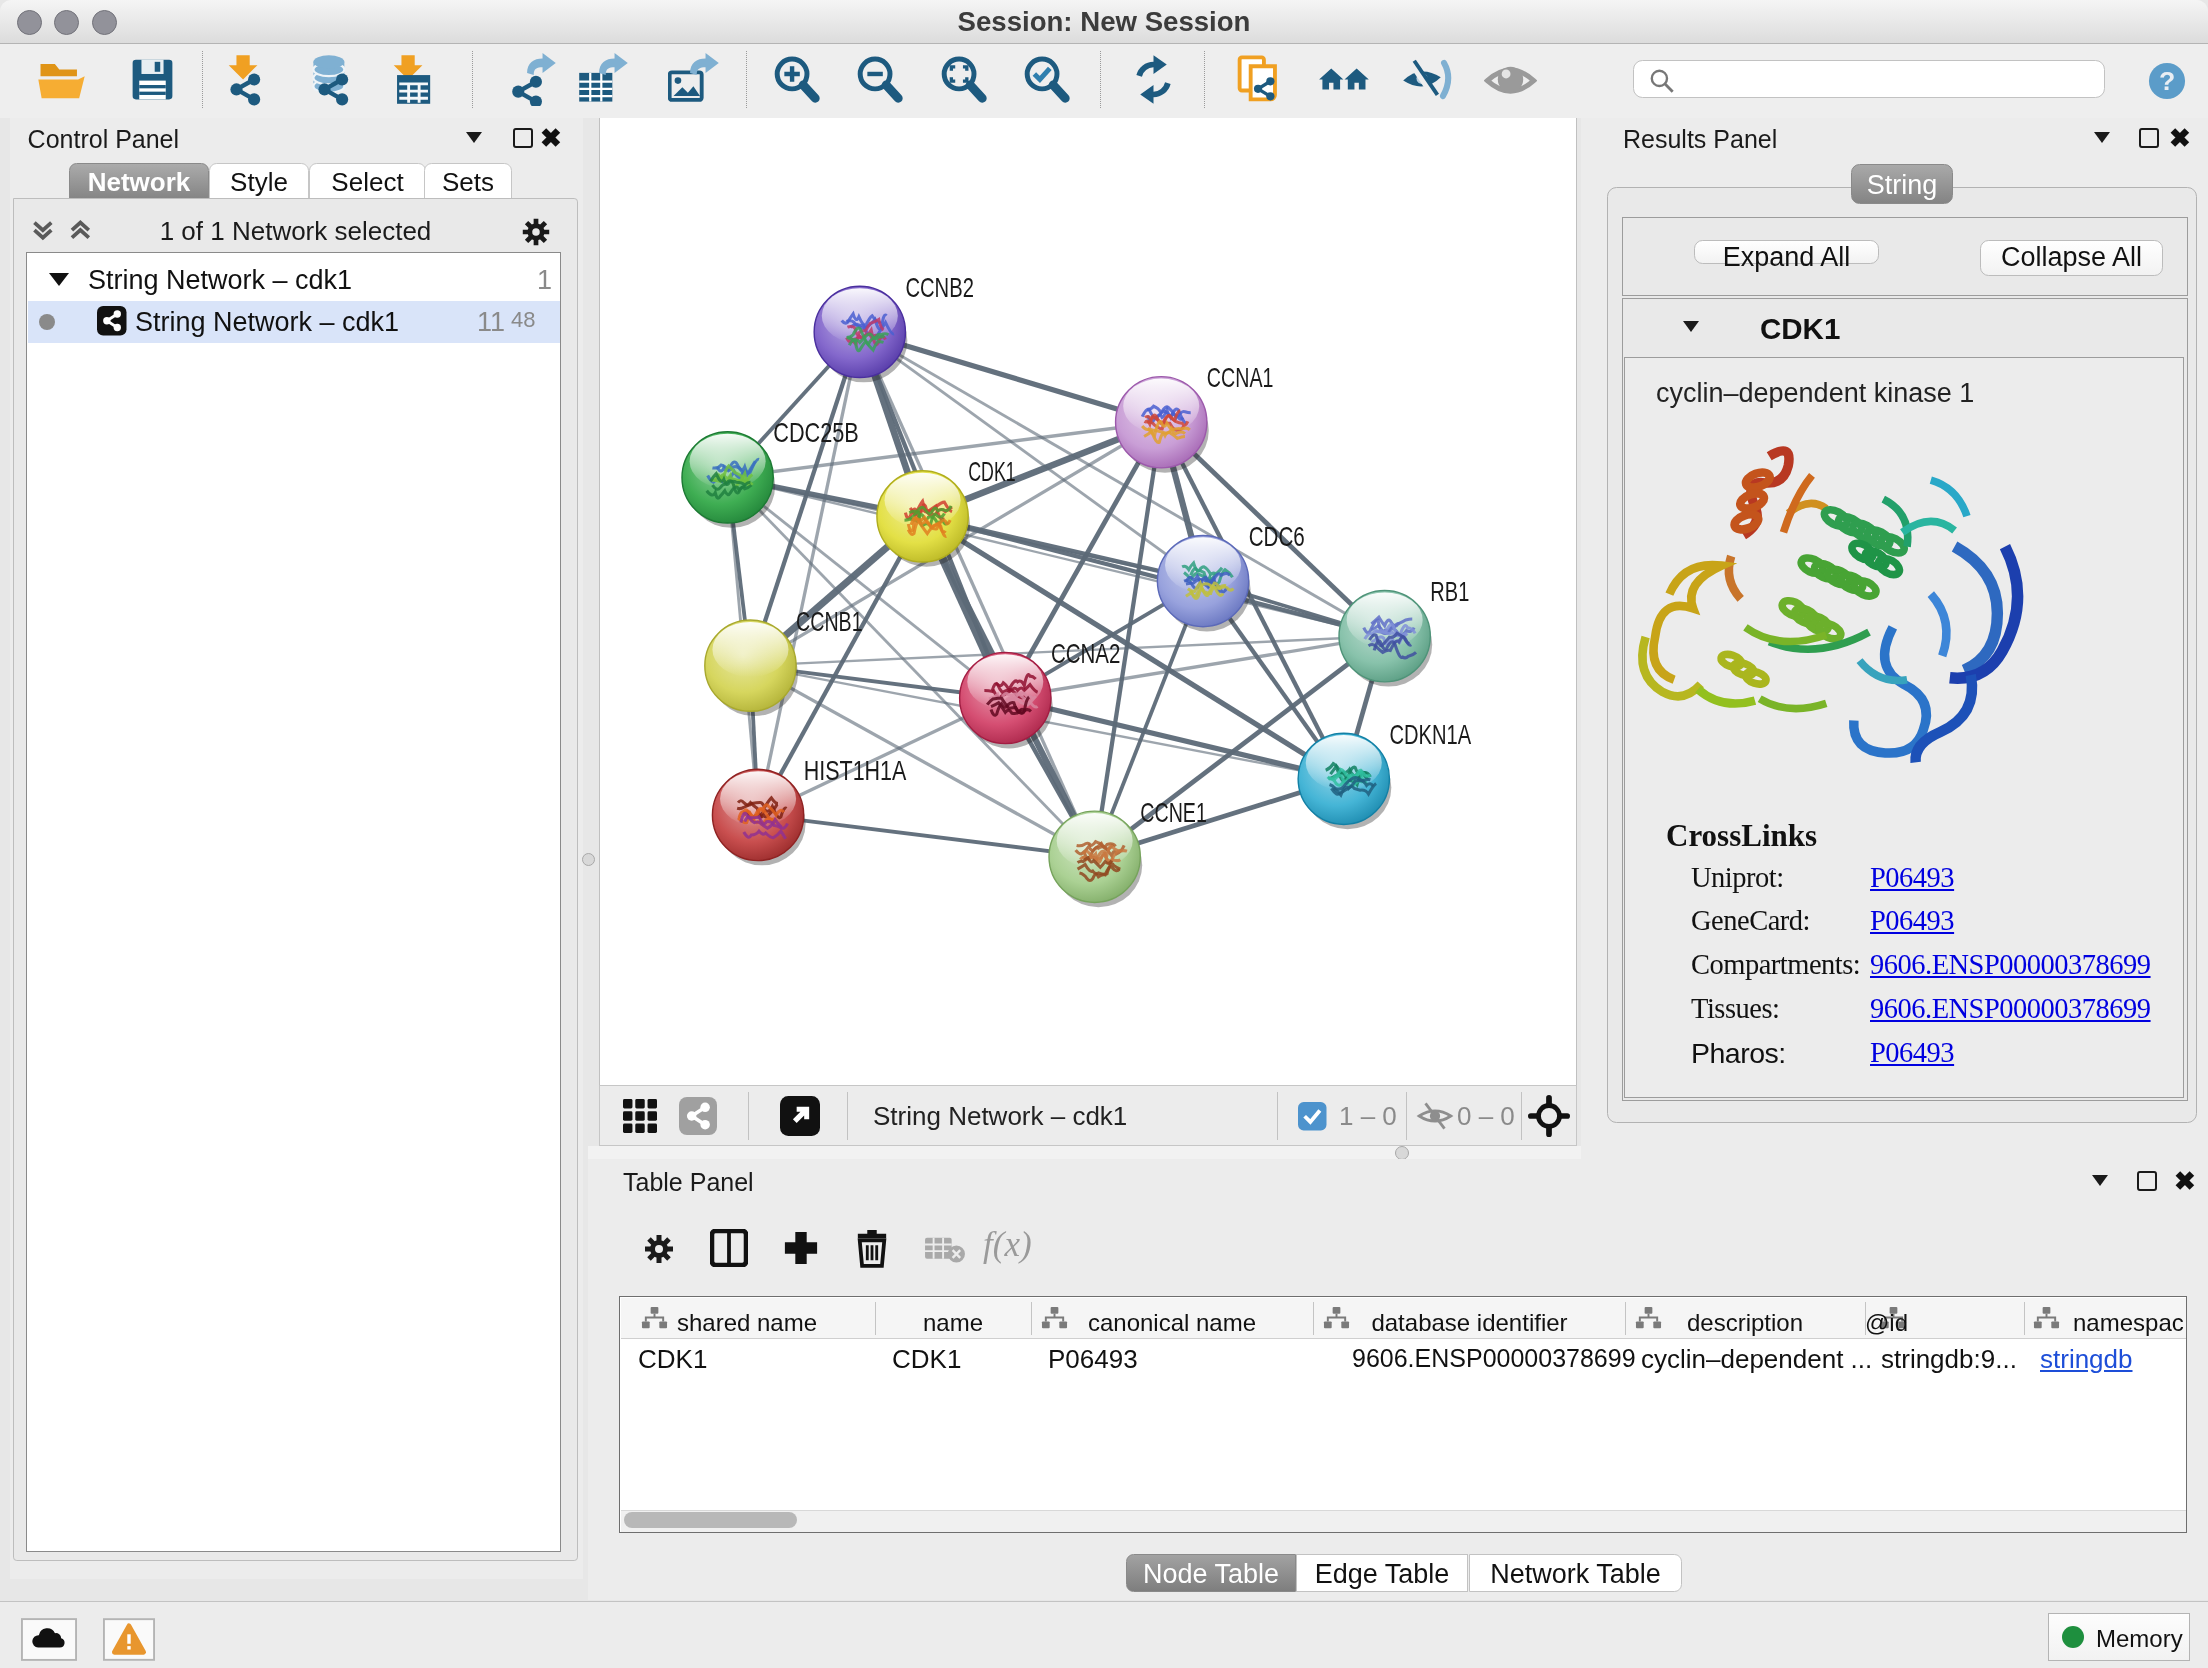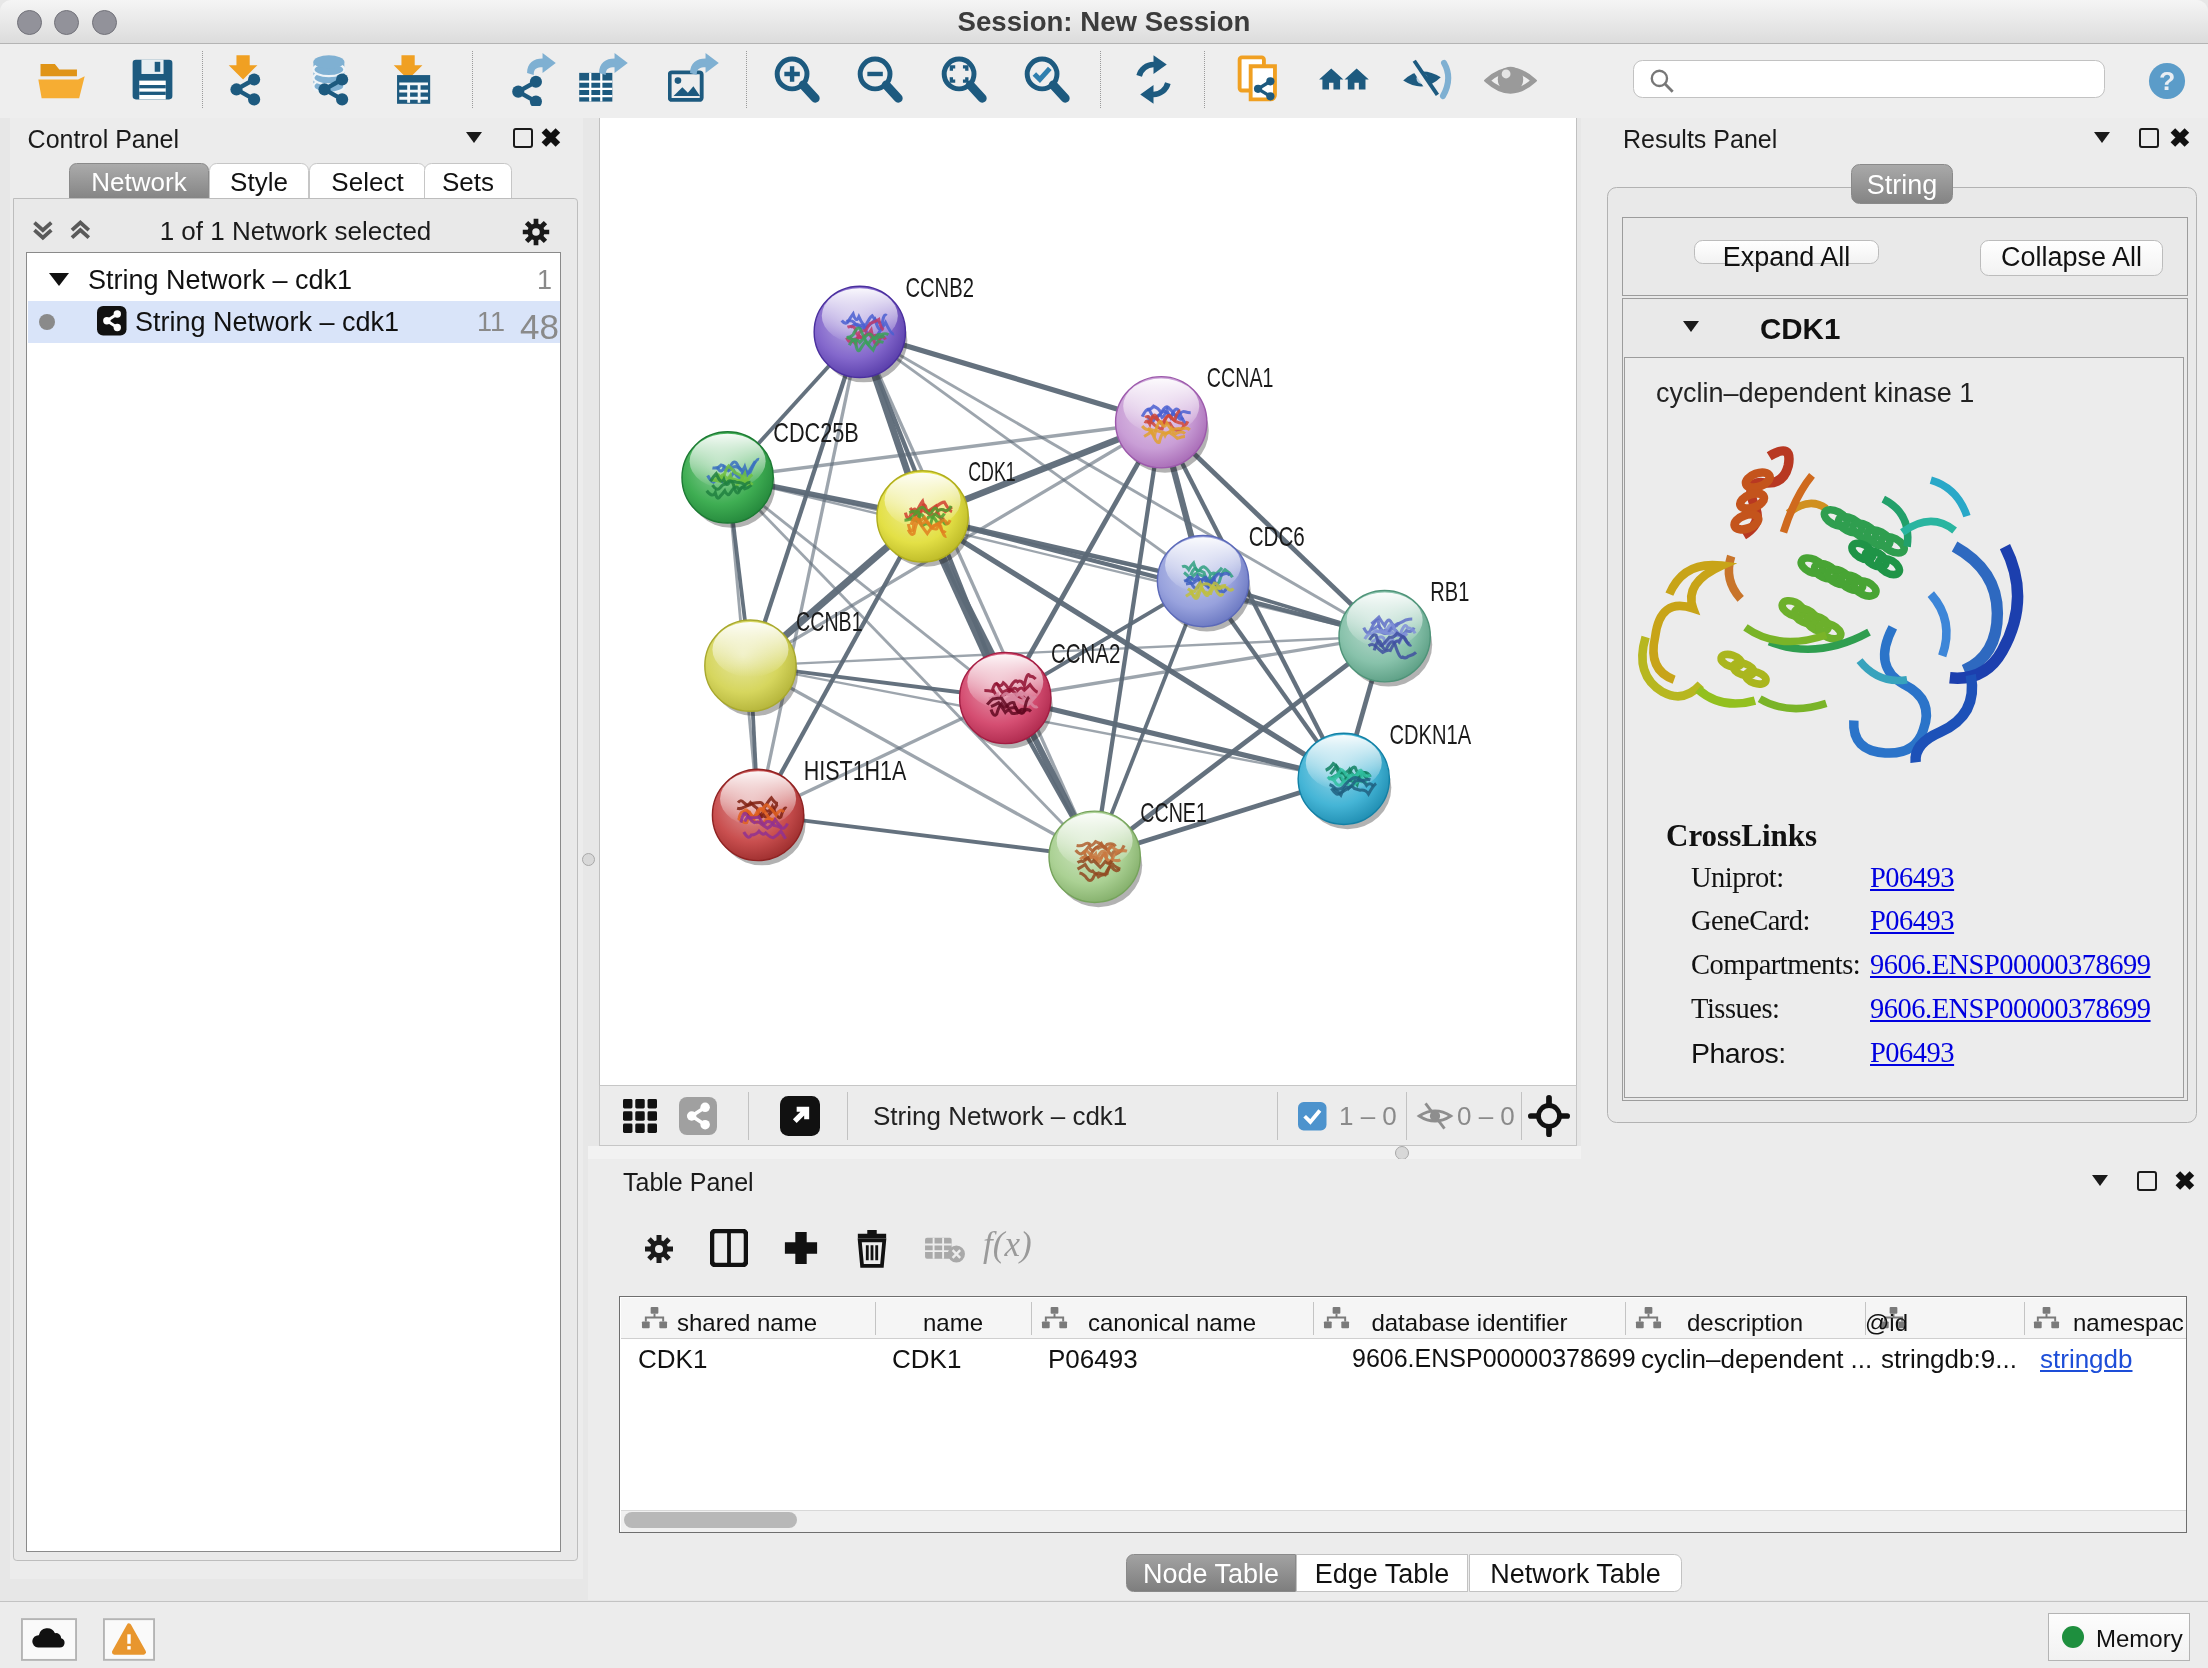--- a/index.html
+++ b/index.html
@@ -13,21 +13,21 @@
 .tsep{top:51px;width:0;height:57px;border-left:1.9px dotted #9a9a9a;}
 .ticon{top:53px;width:53px;height:53px;}
 .searchbox{left:1633px;top:60px;width:470px;height:36px;background:#fff;
   border:1.9px solid #c2c2c2;border-radius:9.5px;}
 .panel-title{font-size:25px;color:#1a1a1a;}
 .wbtn-tri{width:0;height:0;border-left:8.6px solid transparent;border-right:8.6px solid transparent;border-top:11.4px solid #1a1a1a;}
 .wbtn-sq{width:16px;height:16px;border:2.4px solid #1a1a1a;border-radius:2.9px;}
 .wbtn-x{font-size:26px;font-weight:bold;color:#111;line-height:19px;}
 .tab{height:36px;background:#fff;border:1px solid #c6c6c6;border-radius:7.6px 7.6px 0 0;
   text-align:center;font-size:26px;color:#111;line-height:36px;box-sizing:border-box;}
-.tabsel{background:linear-gradient(#ababab,#858585);color:#fff;border:1px solid #8a8a8a;}
+.tabsel{background:linear-gradient(#ababab,#858585);color:#fff;border:1px solid #8a8a8a;font-weight:bold;}
 .btn{background:linear-gradient(#ffffff,#f2f2f2);border:1.4px solid #bcbcbc;border-radius:8.6px;
   text-align:center;font-size:27px;color:#111;box-sizing:border-box;}
 a.lnk{color:#0000e0;}
 </style></head><body>
 
 <div class="abs titlebar"></div>
 <div class="abs light" style="left:17px"></div>
 <div class="abs light" style="left:54px"></div>
 <div class="abs light" style="left:92px"></div>
 <div class="abs titletext">Session: New Session</div>
@@ -211,21 +211,21 @@
 <div class="abs" style="left:39px;top:314px;width:16px;height:16px;border-radius:50%;background:#8a8a8a;"></div>
 <svg class="abs" style="left:97px;top:306px" width="29.5" height="29.5" viewBox="0 0 48 48">
 <rect x="0" y="0" width="48" height="48" rx="10" fill="#111"></rect>
 <circle cx="16" cy="24" r="6" fill="#fff"></circle>
     <circle cx="33" cy="13" r="6" fill="#fff"></circle>
     <circle cx="33" cy="35" r="6" fill="#fff"></circle>
 <path d="M16 24 L33 13 M16 24 L33 35" stroke="#fff" stroke-width="4.5"></path>
   </svg>
 <div class="abs" style="left:135px;top:307px;font-size:27px;color:#111;">String Network – cdk1</div>
 <div class="abs" style="left:457px;top:307px;width:48px;text-align:right;font-size:27px;color:#8a8a8a;">11</div>
-<div class="abs" style="left:511px;top:307px;width:48px;text-align:right;font-size:35px;color:#8a8a8a;">48</div>
+<div class="abs" style="left:511px;top:307px;width:48px;font-size:22px;color:#8a8a8a;">48</div>
 <div class="abs" style="left:599px;top:118px;width:978px;height:967px;background:#ffffff;border-left:1px solid #c0c0c0;border-right:1px solid #c0c0c0;box-sizing:border-box;"></div>
 <svg class="abs" style="left:599px;top:118px" width="978" height="967" viewBox="0 0 1028 1017">
     <defs>
       <linearGradient id="dome" x1="0" y1="0" x2="0" y2="1">
 <stop offset="0" stop-color="#ffffff" stop-opacity="0.95"></stop>
 <stop offset="0.55" stop-color="#ffffff" stop-opacity="0.45"></stop>
 <stop offset="1" stop-color="#ffffff" stop-opacity="0"></stop>
       </linearGradient>
       <radialGradient id="g0" cx="0.42" cy="0.38" r="0.75">
 <stop offset="0" stop-color="#bbace3"></stop>

